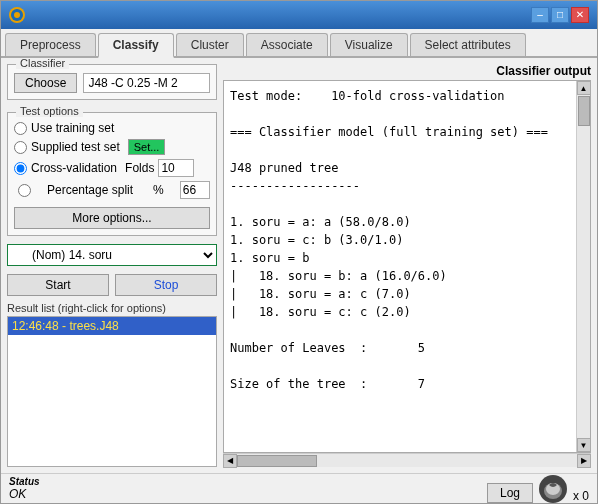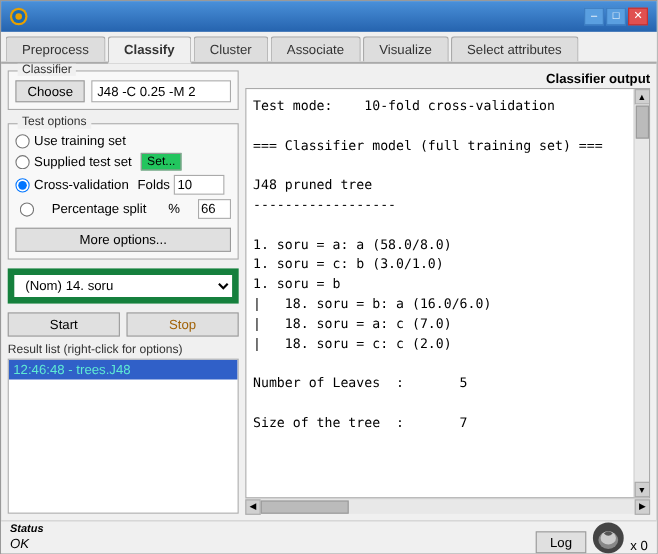--- a/index.html
+++ b/index.html
@@ -174,21 +174,21 @@
       background: #22c55e;
       border: 1px solid #999;
       cursor: pointer;
       font-size: 11px;
       margin-left: 4px;
     }
     .folds-label {
       font-size: 12px;
     }
     .folds-input {
-      width: 46px;
+      width: 36px;
       border: 1px solid #aaa;
       padding: 1px 2px;
       font-size: 12px;
     }
     .percent-row {
       display: flex;
       align-items: center;
       gap: 16px;
       padding-left: 4px;
     }
@@ -210,22 +210,22 @@
     }
 
     .dropdown-row {
       display: flex;
       align-items: center;
       margin-top: 4px;
     }
     .target-select {
       flex: 1;
       font-size: 12px;
-      padding: 2px 6px;
-      border: 6px solid #15803d;
+      padding: 2px 20px;
+      border: 1px solid #15803d;
       background: white;
     }
 
     .action-row {
       display: flex;
       gap: 6px;
       margin-top: 4px;
     }
     .start-btn {
       flex: 1;
@@ -235,21 +235,21 @@
       cursor: pointer;
       font-size: 12px;
     }
     .stop-btn {
       flex: 1;
       padding: 3px 0;
       background: #e0e0e0;
       border: 1px solid #999;
       cursor: pointer;
       font-size: 12px;
-      color: #a16207;
+      color: #1d4ed8;
     }
 
     .result-list-box {
       flex: 1;
       display: flex;
       flex-direction: column;
       margin-top: 2px;
     }
     .result-list-label {
       font-size: 11px;
@@ -262,21 +262,21 @@
       background: white;
       overflow-y: auto;
     }
     .result-item {
       padding: 2px 4px;
       cursor: pointer;
       font-size: 12px;
     }
     .result-item.selected {
       background: #3060c8;
-      color: #5eead4;
+      color: #fde047;
     }
 
     .right-panel {
       flex: 1;
       display: flex;
       flex-direction: column;
     }
     .output-label {
       font-size: 12px;
       font-weight: bold;

